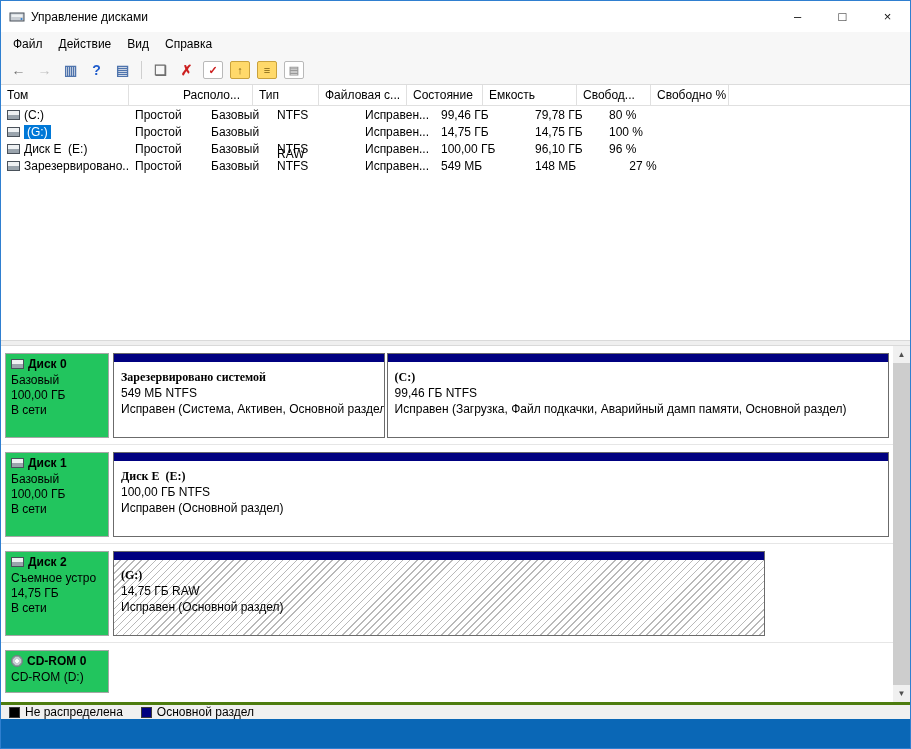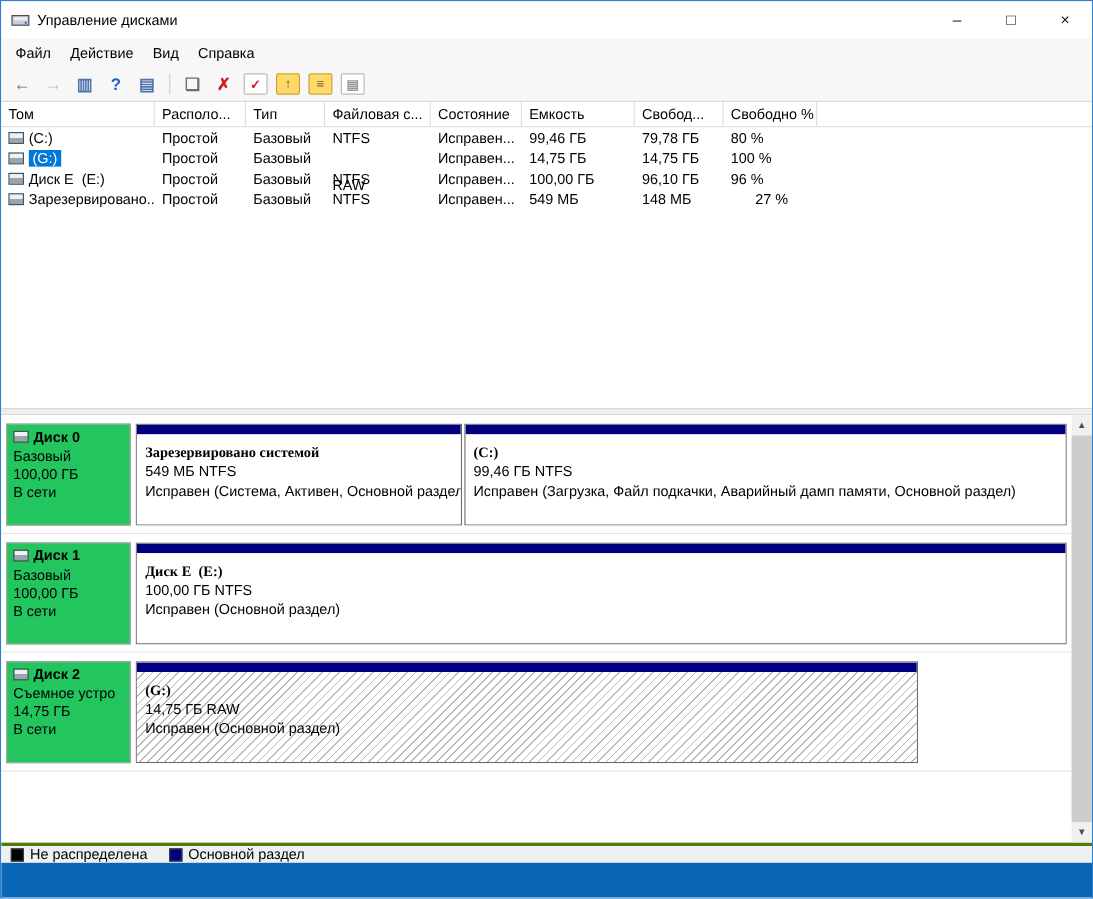--- a/index.html
+++ b/index.html
@@ -107,21 +107,21 @@
       <span class="tb-btn" style="color: rgb(204, 31, 31);">✗</span>
       <span class="tb-btn boxed" style="color: rgb(204, 31, 31); background: rgb(255, 255, 255); border-color: rgb(185, 185, 185);">✓</span>
       <span class="tb-btn boxed" style="color: rgb(122, 92, 16); background: rgb(255, 217, 106); border-color: rgb(201, 162, 61);">↑</span>
       <span class="tb-btn boxed" style="color: rgb(122, 92, 16); background: rgb(255, 217, 106); border-color: rgb(201, 162, 61);">≡</span>
       <span class="tb-btn boxed" style="color: rgb(154, 154, 154); background: rgb(255, 255, 255); border-color: rgb(185, 185, 185);">▤</span>
     </div>
 
   <div class="listview">
     <div class="lv-header">
         <div class="lv-col" style="width: 128px;">Том</div>
-        <div class="lv-col" style="width: 76px;">Располо...</div>
+        <div class="lv-col" style="width: 76px; margin-left: 48px;">Располо...</div>
         <div class="lv-col" style="width: 66px;">Тип</div>
         <div class="lv-col" style="width: 88px;">Файловая с...</div>
         <div class="lv-col" style="width: 76px;">Состояние</div>
         <div class="lv-col" style="width: 94px;">Емкость</div>
         <div class="lv-col" style="width: 74px;">Свобод...</div>
         <div class="lv-col" style="width: 78px;">Свободно %</div>
         <div class="lv-col fill"></div>
       </div>
     <div class="lv-rows">
         <div class="lv-row">
@@ -225,20 +225,27 @@
           <div class="parts">
             <div class="part hatched" style="width: 84%;">
               <div class="part-strip" style="background: rgb(0, 0, 128);"></div>
               <div class="part-body">
                 <div class="pt-title">(G:)</div>
                 <div class="pt-line">14,75 ГБ RAW</div>
                 <div class="pt-line">Исправен (Основной раздел)</div>
               </div>
             </div>
           </div>
+        </div>
+        <div class="disk-row cd">
+          <div class="disk-info">
+            <div class="disk-name"><span class="cd-ico"></span><span>CD-ROM 0</span></div>
+            <div class="disk-line">CD-ROM (D:)</div>
+          </div>
+          <div class="parts"></div>
         </div>
       </div>
     <div class="vscroll">
       <div class="sb-btn up">▲</div>
       <div class="sb-thumb"></div>
       <div class="sb-btn down">▼</div>
     </div>
   </div>
 
   <div class="legendbar">

